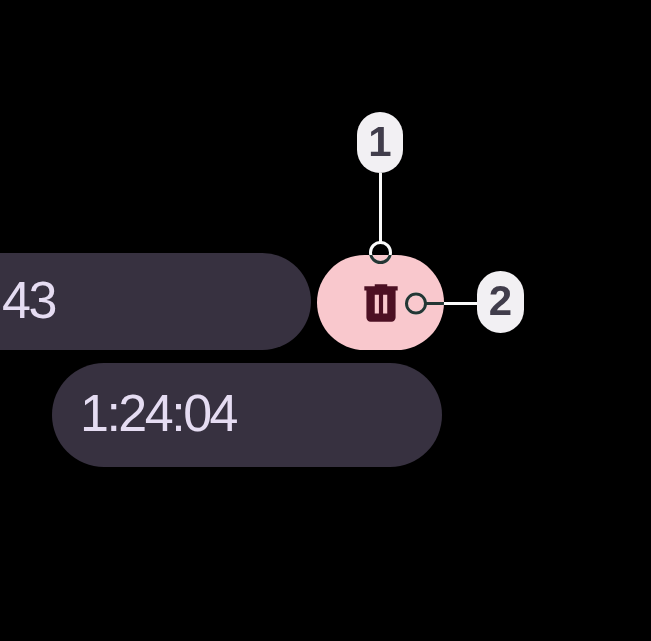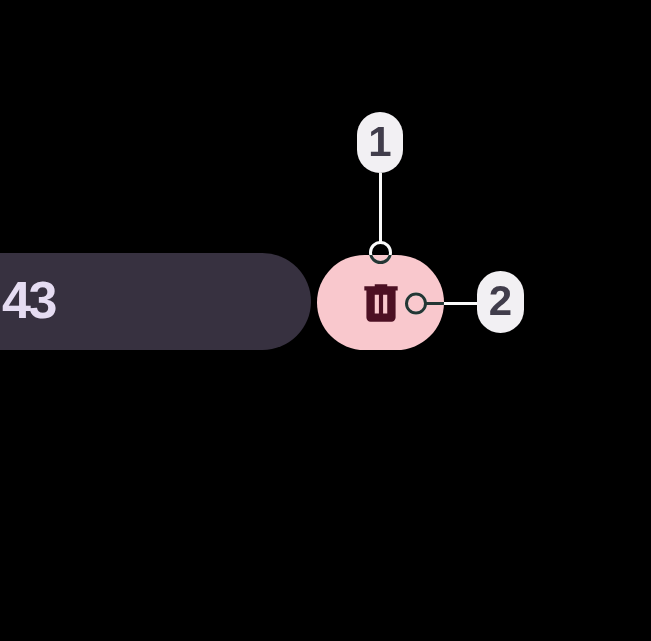--- a/index.html
+++ b/index.html
@@ -33,21 +33,21 @@
     top: 363px;
     width: 390px;
     height: 104px;
     border-radius: 52px;
     padding-left: 28px;
     box-sizing: border-box;
   }
   .pill-text {
     color: #E5DCF2;
     font-size: 52px;
-    font-weight: 700;
+    font-weight: 400;
     letter-spacing: -2.5px;
     line-height: 1;
     transform: translateY(-2px);
   }
 
   
   .delete-btn {
     position: absolute;
     left: 317px;
     top: 255px;
@@ -101,20 +101,23 @@
   </div>
 
   <button class="delete-btn">
     <span class="icon-wrap">
       <svg viewBox="0 0 24 24" aria-hidden="true">
         <path fill="#4C1023" d="M7 21q-.825 0-1.412-.587Q5 19.825 5 19V6H4V4h5V3h6v1h5v2h-1v13q0 .825-.587 1.413Q17.825 21 17 21H7Zm2-4h2V8H9v9Zm4 0h2V8h-2v9Z"></path>
       </svg>
     </span>
   </button>
 
+  <div class="pill pill-bottom">
+    <span class="pill-text">1:24:04</span>
+  </div>
 
   <svg class="connectors" width="651" height="641" viewBox="0 0 651 641">
     <defs>
       <clipPath id="pinkclip">
         <rect x="317" y="255" width="127" height="95" rx="47.5" ry="47.5"></rect>
       </clipPath>
     </defs>
     <g fill="none" stroke="#FAFAFA" stroke-width="3">
       <line x1="380.5" y1="173" x2="380.5" y2="242.5"></line>
       <circle cx="380.5" cy="252.5" r="10"></circle>

